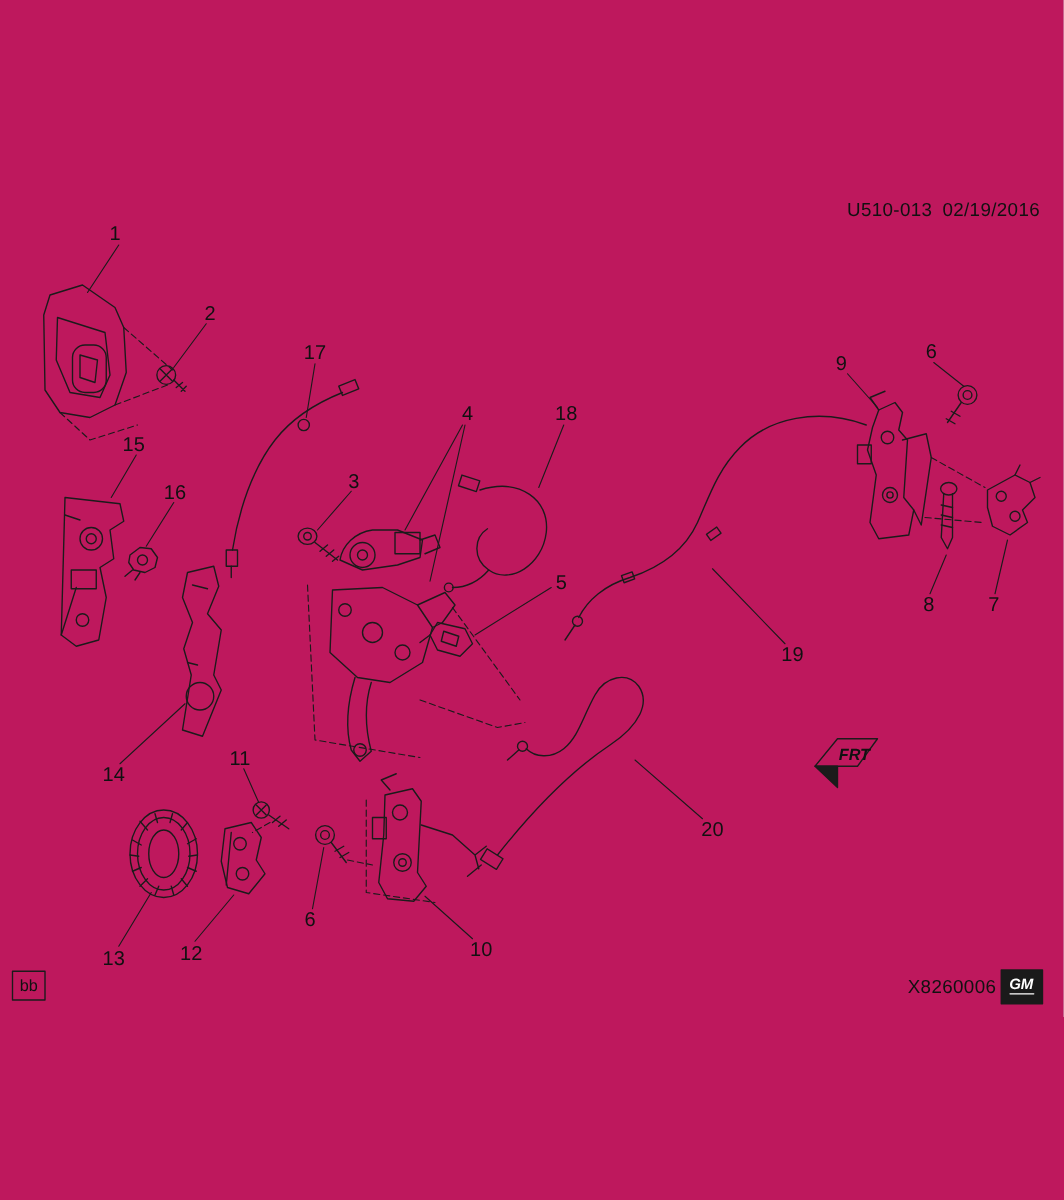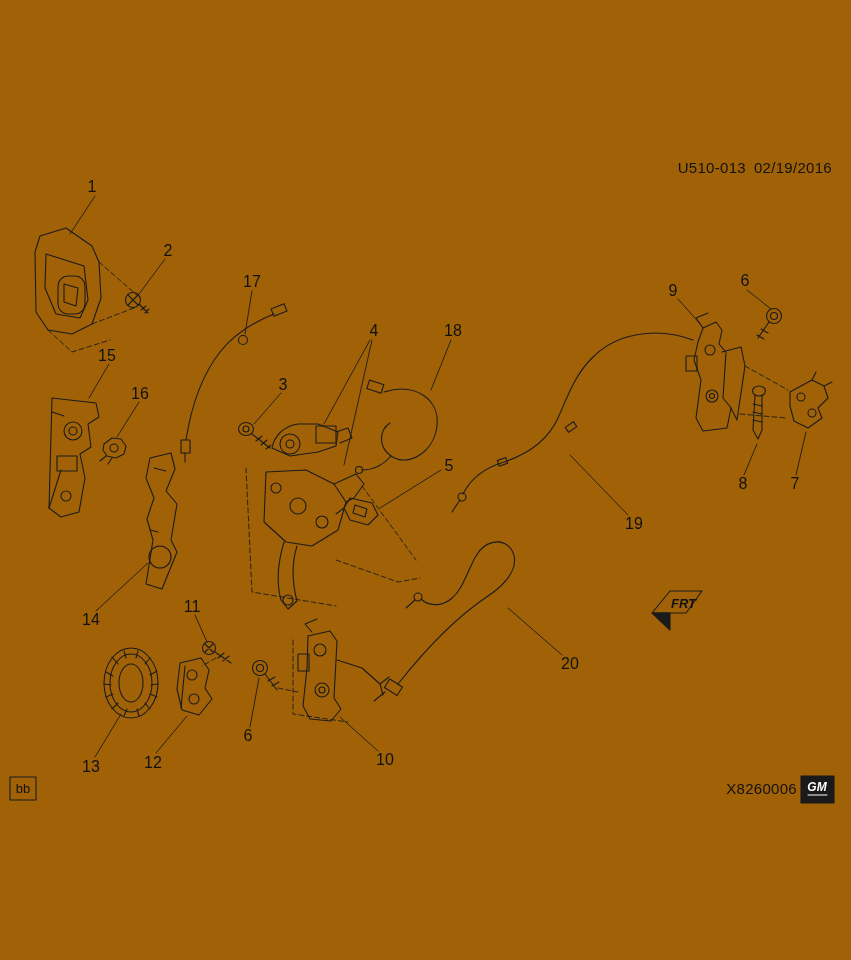--- a/index.html
+++ b/index.html
@@ -1,17 +1,17 @@
 <!DOCTYPE html>
 <html><head>
 <meta charset="utf-8">
 <style>
   html,body{margin:0;padding:0;background:#ddd;}
   .sheet{
-    width:851px;height:960px;background:#a16207;position:relative;
+    width:851px;height:960px;background:#be185d;position:relative;
     font-family:"Liberation Sans",sans-serif;overflow:hidden;
   }
   svg{display:block;}
   
   path,circle,ellipse,rect,line,polyline{
     fill:none;stroke:#1b1b1b;stroke-width:1.1;
     stroke-linecap:round;stroke-linejoin:round;
   }
   .dash{stroke-dasharray:5 3;stroke-width:.9;}
   .leader{stroke-width:.9;}

